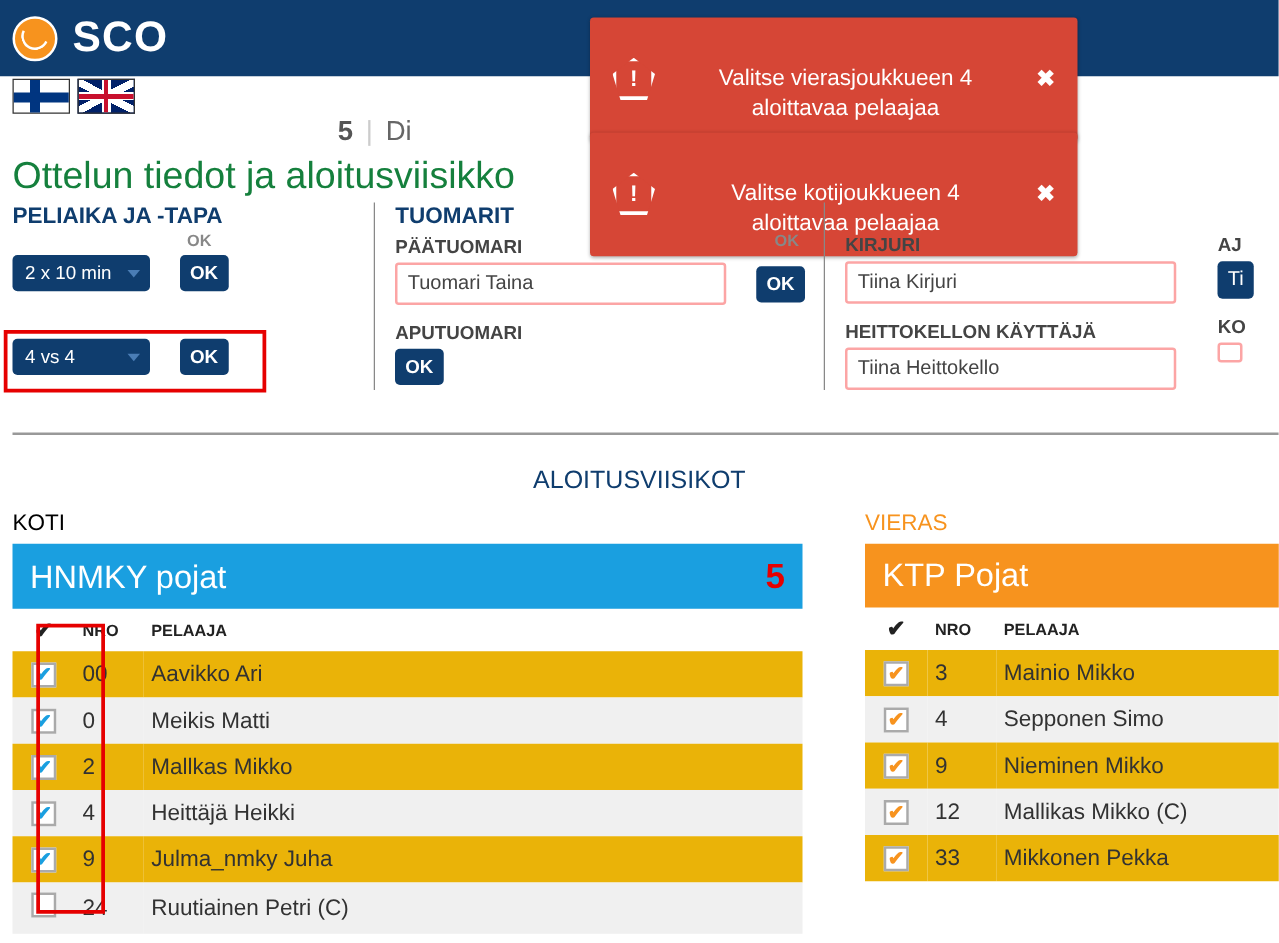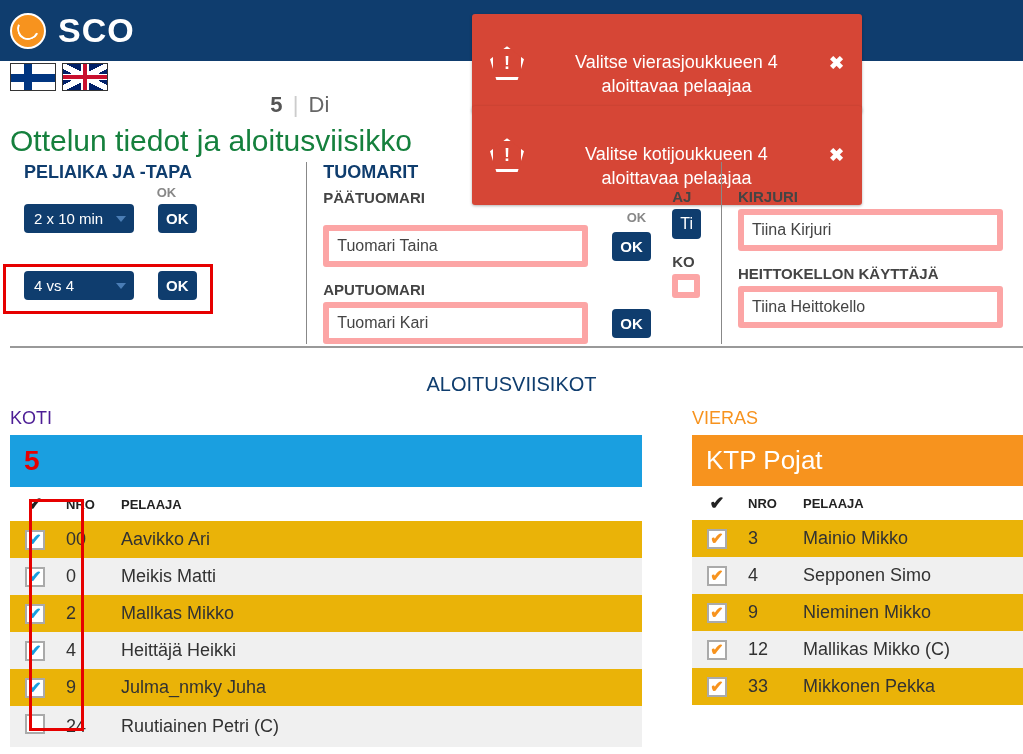--- a/index.html
+++ b/index.html
@@ -26,43 +26,43 @@
   .flag-uk::after{content:"";position:absolute;inset:0;background:
     linear-gradient(to bottom, transparent 42%, #c8102e 42%, #c8102e 58%, transparent 58%),
     linear-gradient(to right, transparent 46%, #c8102e 46%, #c8102e 54%, transparent 54%);}
 
   .breadcrumb { position:absolute; top:92px; left:0; right:0; text-align:center; color:#666; font-size:22px;}
   .breadcrumb .num{ font-weight:bold; color:#555;}
   .breadcrumb .sep{ color:#ccc; margin:0 4px;}
 
   .section-title { position:absolute; top:124px; left:10px; font-size:30px; color:#15803d; font-weight:400;}
 
-  .form-area { position:absolute; top:162px; left:24px; right:0; display:flex; }
+  .form-area { position:absolute; top:162px; left:10px; right:0; display:flex; }
   .col { padding-right:20px;}
   .col.border { border-left:1px solid #888; padding-left:16px;}
   .lbl-sec { color:#0f3d6e; font-size:18px; font-weight:600; margin-bottom:2px;}
   .lbl-ok { color:#888; font-size:13px; font-weight:700; text-align:right;}
   .lbl-field { color:#444; font-size:15px; font-weight:700; margin-top:4px; margin-bottom:4px;}
   .row { display:flex; align-items:center; gap:24px;}
   .select { background:#0f3d6e; color:#fff; border-radius:4px; padding:6px 26px 6px 10px; font-size:15px; position:relative; min-width:110px;}
   .select::after{content:"";position:absolute;right:8px;top:50%;width:0;height:0;border-left:5px solid transparent;border-right:5px solid transparent;border-top:6px solid #4a7db5;transform:translateY(-50%);}
   .ok-btn { background:#0f3d6e; color:#fff; border-radius:4px; padding:6px 8px; font-size:15px; font-weight:700;}
-  .txt-input { border:6px solid #fca5a5; border-radius:3px; padding:6px 8px; font-size:16px; color:#444; min-width:265px; background:#fff;}
+  .txt-input { border:2px solid #fca5a5; border-radius:3px; padding:6px 8px; font-size:16px; color:#444; min-width:265px; background:#fff;}
   .txt-input.short{min-width:20px;}
 
   .redbox1{position:absolute; left:3px; top:264px; width:210px; height:50px; border:3px solid #e60000; pointer-events:none;}
   .redbox2{position:absolute; left:29px; top:499px; width:55px; height:232px; border:3px solid #e60000; pointer-events:none; z-index:5;}
 
   .hr { position:absolute; top:346px; left:10px; right:0; height:2px; background:#999;}
   .subheading{ position:absolute; top:373px; left:0; right:0; text-align:center; color:#0f3d6e; font-size:20px; font-weight:400;}
 
   .rosters { position:absolute; top:408px; left:10px; right:0; display:flex; gap:50px;}
   .roster { flex:0 0 632px;}
   .roster.away{ flex:0 0 340px;}
-  .home-lbl{ color:#4c1d95; font-size:18px; font-weight:400; margin-bottom:6px;}
+  .home-lbl{ color:#000000; font-size:18px; font-weight:400; margin-bottom:6px;}
   .away-lbl{ color:#f7931e; font-size:18px; font-weight:400; margin-bottom:6px;}
   .team-banner{ padding:10px 14px; color:#fff; font-size:26px; font-weight:400; display:flex; justify-content:space-between; align-items:center;}
   .team-banner.home-b{background:#1a9fe0;}
   .team-banner.away-b{background:#f7931e;}
   .team-banner .count{ color:#e60000; font-weight:700; font-size:28px;}
   
   table{ width:100%; border-collapse:collapse;}
   th{ text-align:left; font-size:13px; font-weight:800; color:#222; padding:6px 6px;}
   th.chk{width:50px; text-align:center;}
   th.chk::before{content:"✔"; font-size:18px; font-weight:900;}
@@ -135,69 +135,69 @@
       <div class="ok-btn">OK</div>
     </div>
     <div class="row" style="margin-top:38px;">
       <div class="select">4 vs 4</div>
       <div class="ok-btn">OK</div>
     </div>
   </div>
 
   <div class="col border" style="width:360px;">
     <div class="lbl-sec">TUOMARIT</div>
-    <div style="display:flex;justify-content:space-between;flex-direction:column;">
+    <div style="display:flex;justify-content:space-between;">
       <div class="lbl-field">PÄÄTUOMARI</div>
       <div class="lbl-ok">OK</div>
     </div>
     <div class="row">
       <div class="txt-input">Tuomari Taina</div>
       <div class="ok-btn">OK</div>
     </div>
     <div class="lbl-field" style="margin-top:14px;">APUTUOMARI</div>
     <div class="row">
-      <div class="txt-input">Tuomari Kari</div>
-      <div class="ok-btn">OK</div>
+      <div class="ok-btn">OK</div>
+    </div>
+  </div>
+
+  <div class="col border" style="width:320px;">
+    <div style="height:22px;"></div>
+    <div class="lbl-field">KIRJURI</div>
+    <div class="row">
+      <div class="txt-input">Tiina Kirjuri</div>
+    </div>
+    <div class="lbl-field" style="margin-top:14px;">HEITTOKELLON KÄYTTÄJÄ</div>
+    <div class="row">
+      <div class="txt-input">Tiina Heittokello</div>
     </div>
   </div>
 
   <div class="col" style="padding-left:6px;">
     <div style="height:22px;"></div>
     <div class="lbl-field">AJ</div>
     <div class="row">
         <div class="txt-input short" style="background:#0f3d6e;color:#fff;border:none;border-radius:4px;">Ti</div>
       </div>
     <div class="lbl-field" style="margin-top:14px;">KO</div>
     <div class="row">
         <div class="txt-input short"></div>
       </div>
-  </div>
-
-  <div class="col border" style="width:320px;">
-    <div style="height:22px;"></div>
-    <div class="lbl-field">KIRJURI</div>
-    <div class="row">
-      <div class="txt-input">Tiina Kirjuri</div>
-    </div>
-    <div class="lbl-field" style="margin-top:14px;">HEITTOKELLON KÄYTTÄJÄ</div>
-    <div class="row">
-      <div class="txt-input">Tiina Heittokello</div>
-    </div>
   </div>
 </div>
 
 <div class="redbox1"></div>
 
 <div class="hr"></div>
 <div class="subheading">ALOITUSVIISIKOT</div>
 
 <div class="rosters">
   <div class="roster">
     <div class="home-lbl">KOTI</div>
     <div class="team-banner home-b">
+      <span>HNMKY pojat</span>
       <span class="count">5</span>
     </div>
     <table>
       <thead>
           <tr>
         <th class="chk"></th>
         <th class="nro">NRO</th>
         <th>PELAAJA</th>
       </tr>
         </thead>

